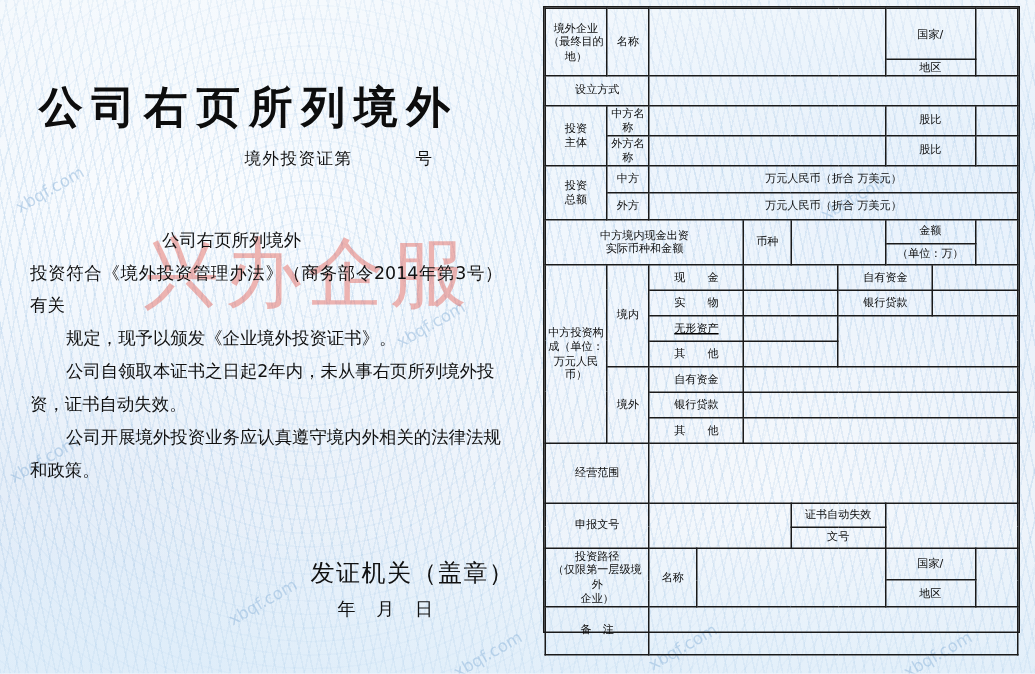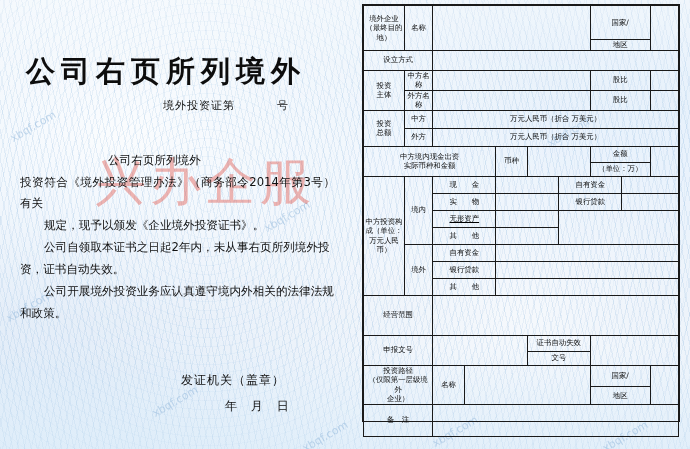--- a/index.html
+++ b/index.html
@@ -123,23 +123,23 @@
     text-align: justify;
   }
   .body-text p {
     margin: 0 0 1px 0;
     text-indent: 0;
   }
   .body-text p.indent { text-indent: 24px; }
   .body-text p.indent-far { text-indent: 88px; }
   .issuer {
     position: absolute;
-    left: 181px;
+    left: 207px;
     top: 372px;
-    font-size: 12px;
+    font-size: 16px;
     color: #111;
     letter-spacing: 1px;
     white-space: nowrap;
   }
   .issue-date {
     position: absolute;
     left: 225px;
     top: 398px;
     font-size: 12px;
     color: #111;

